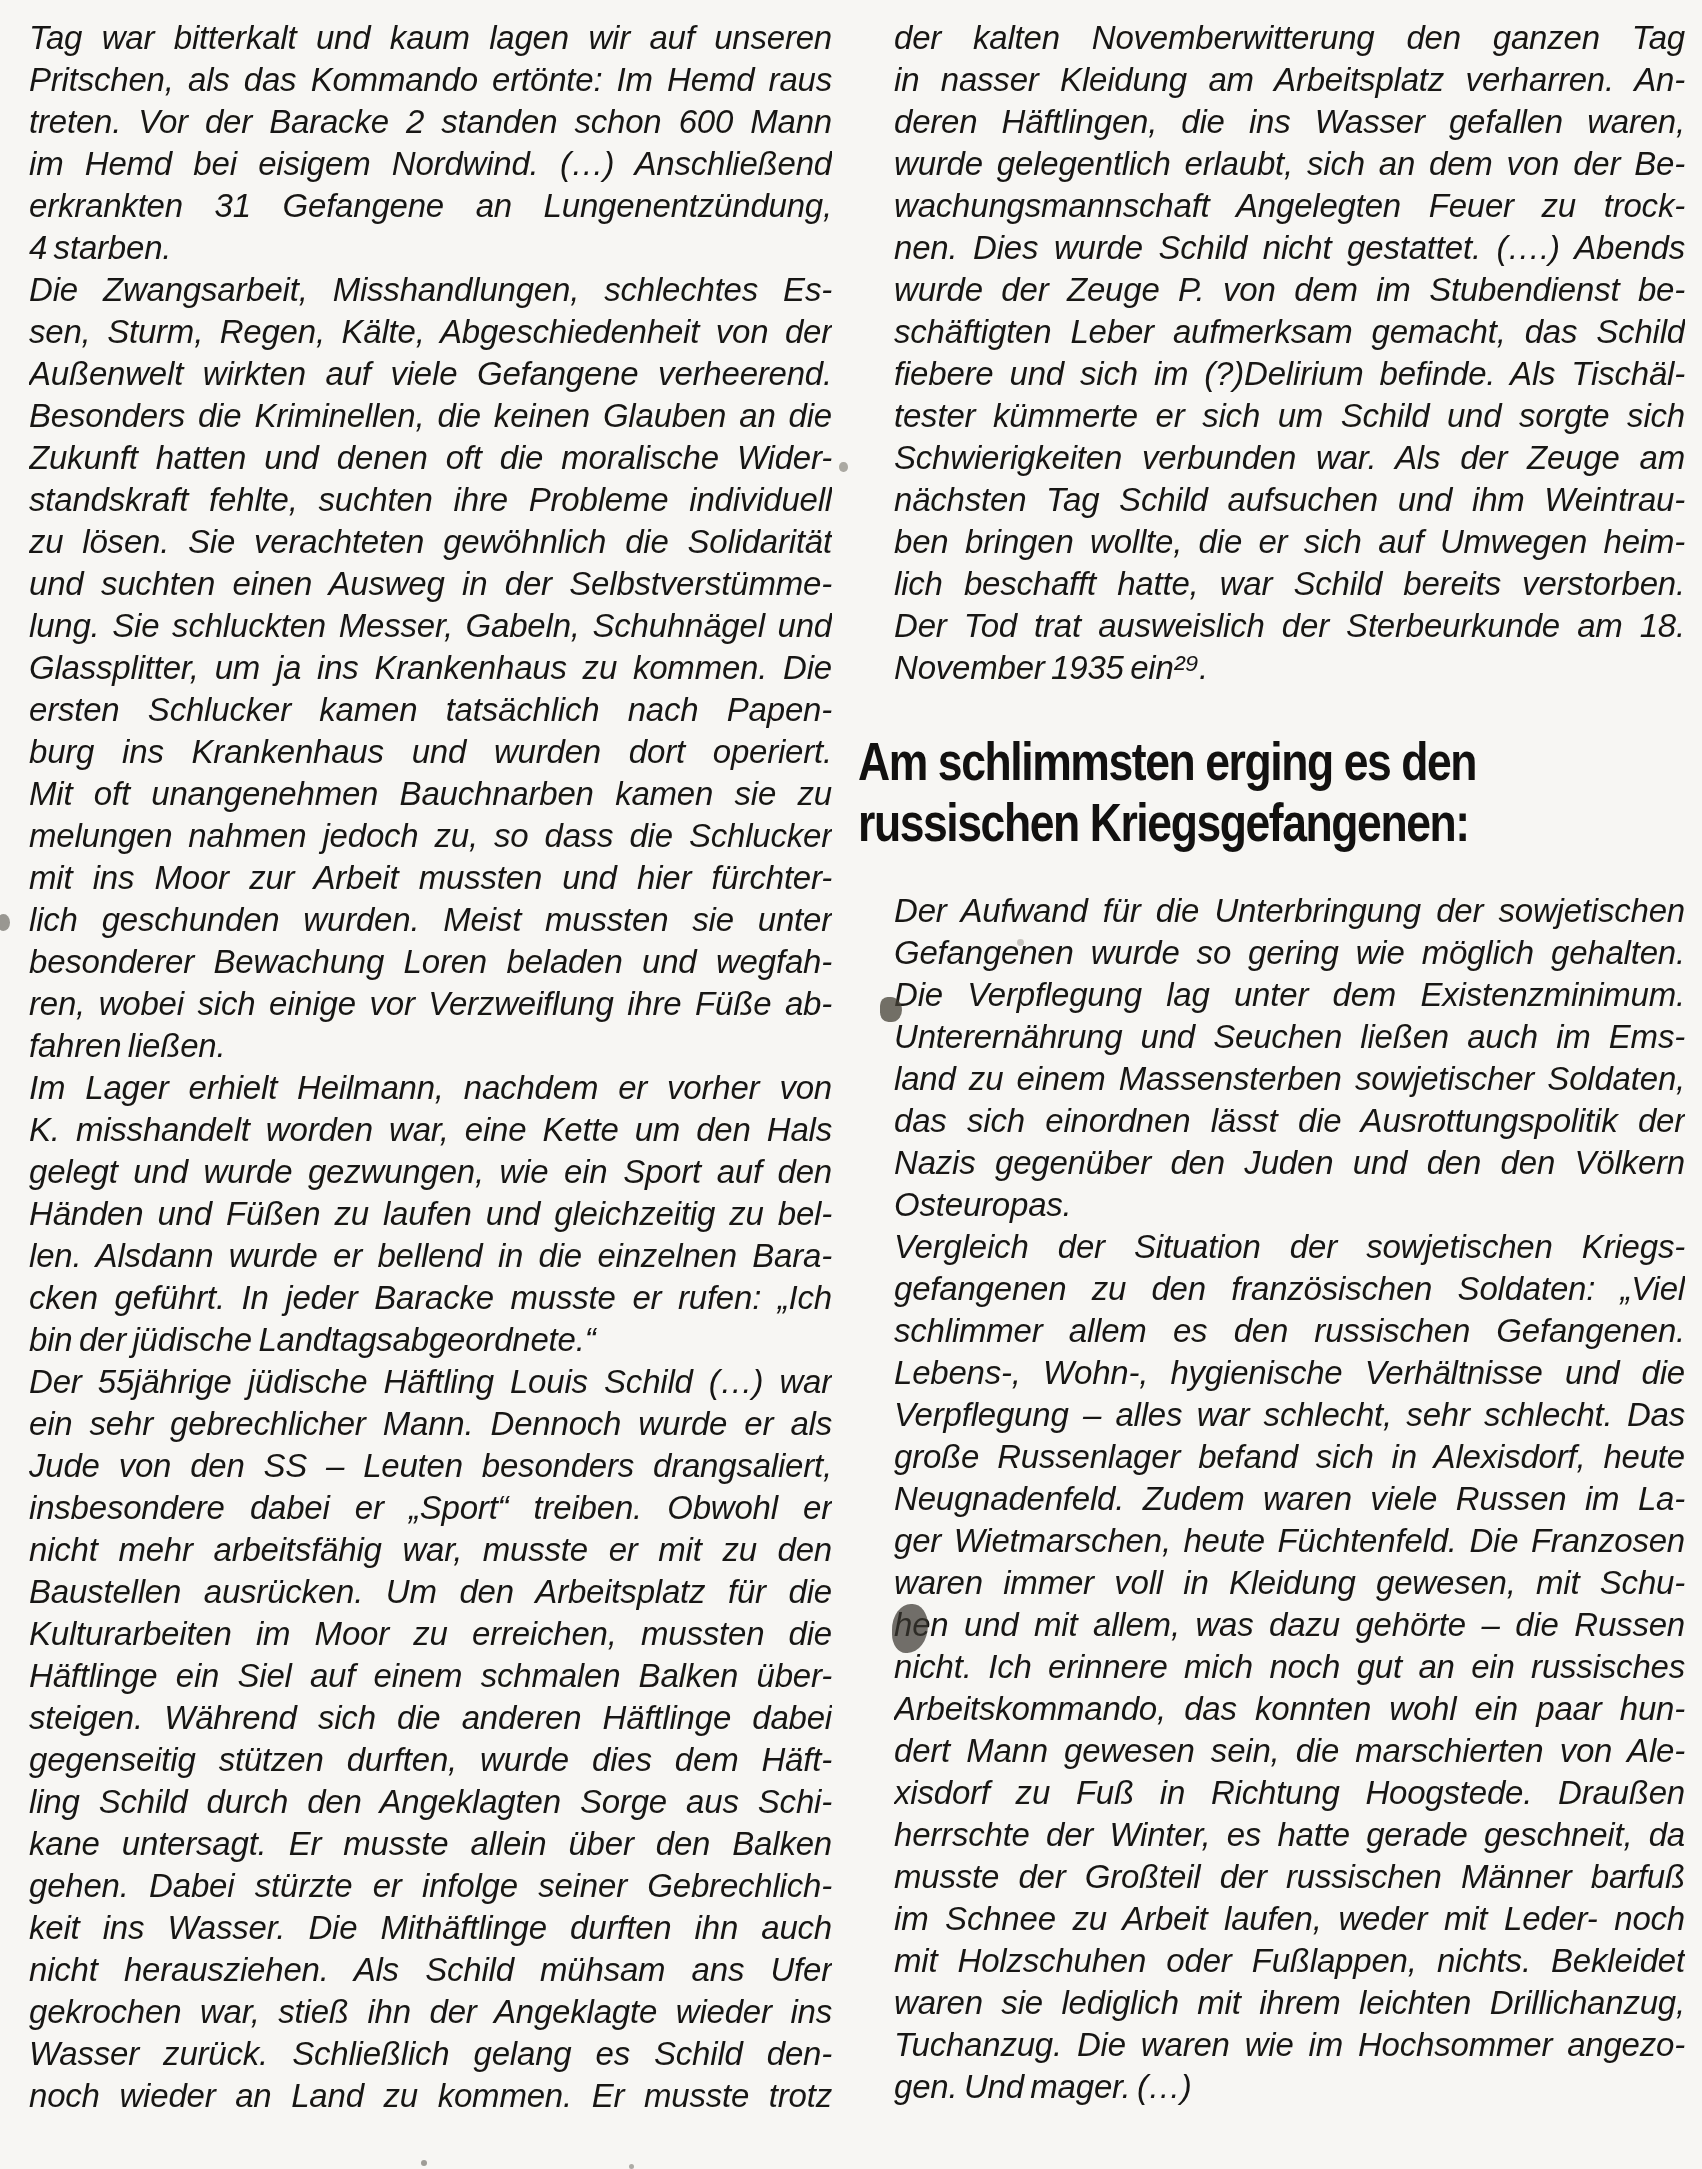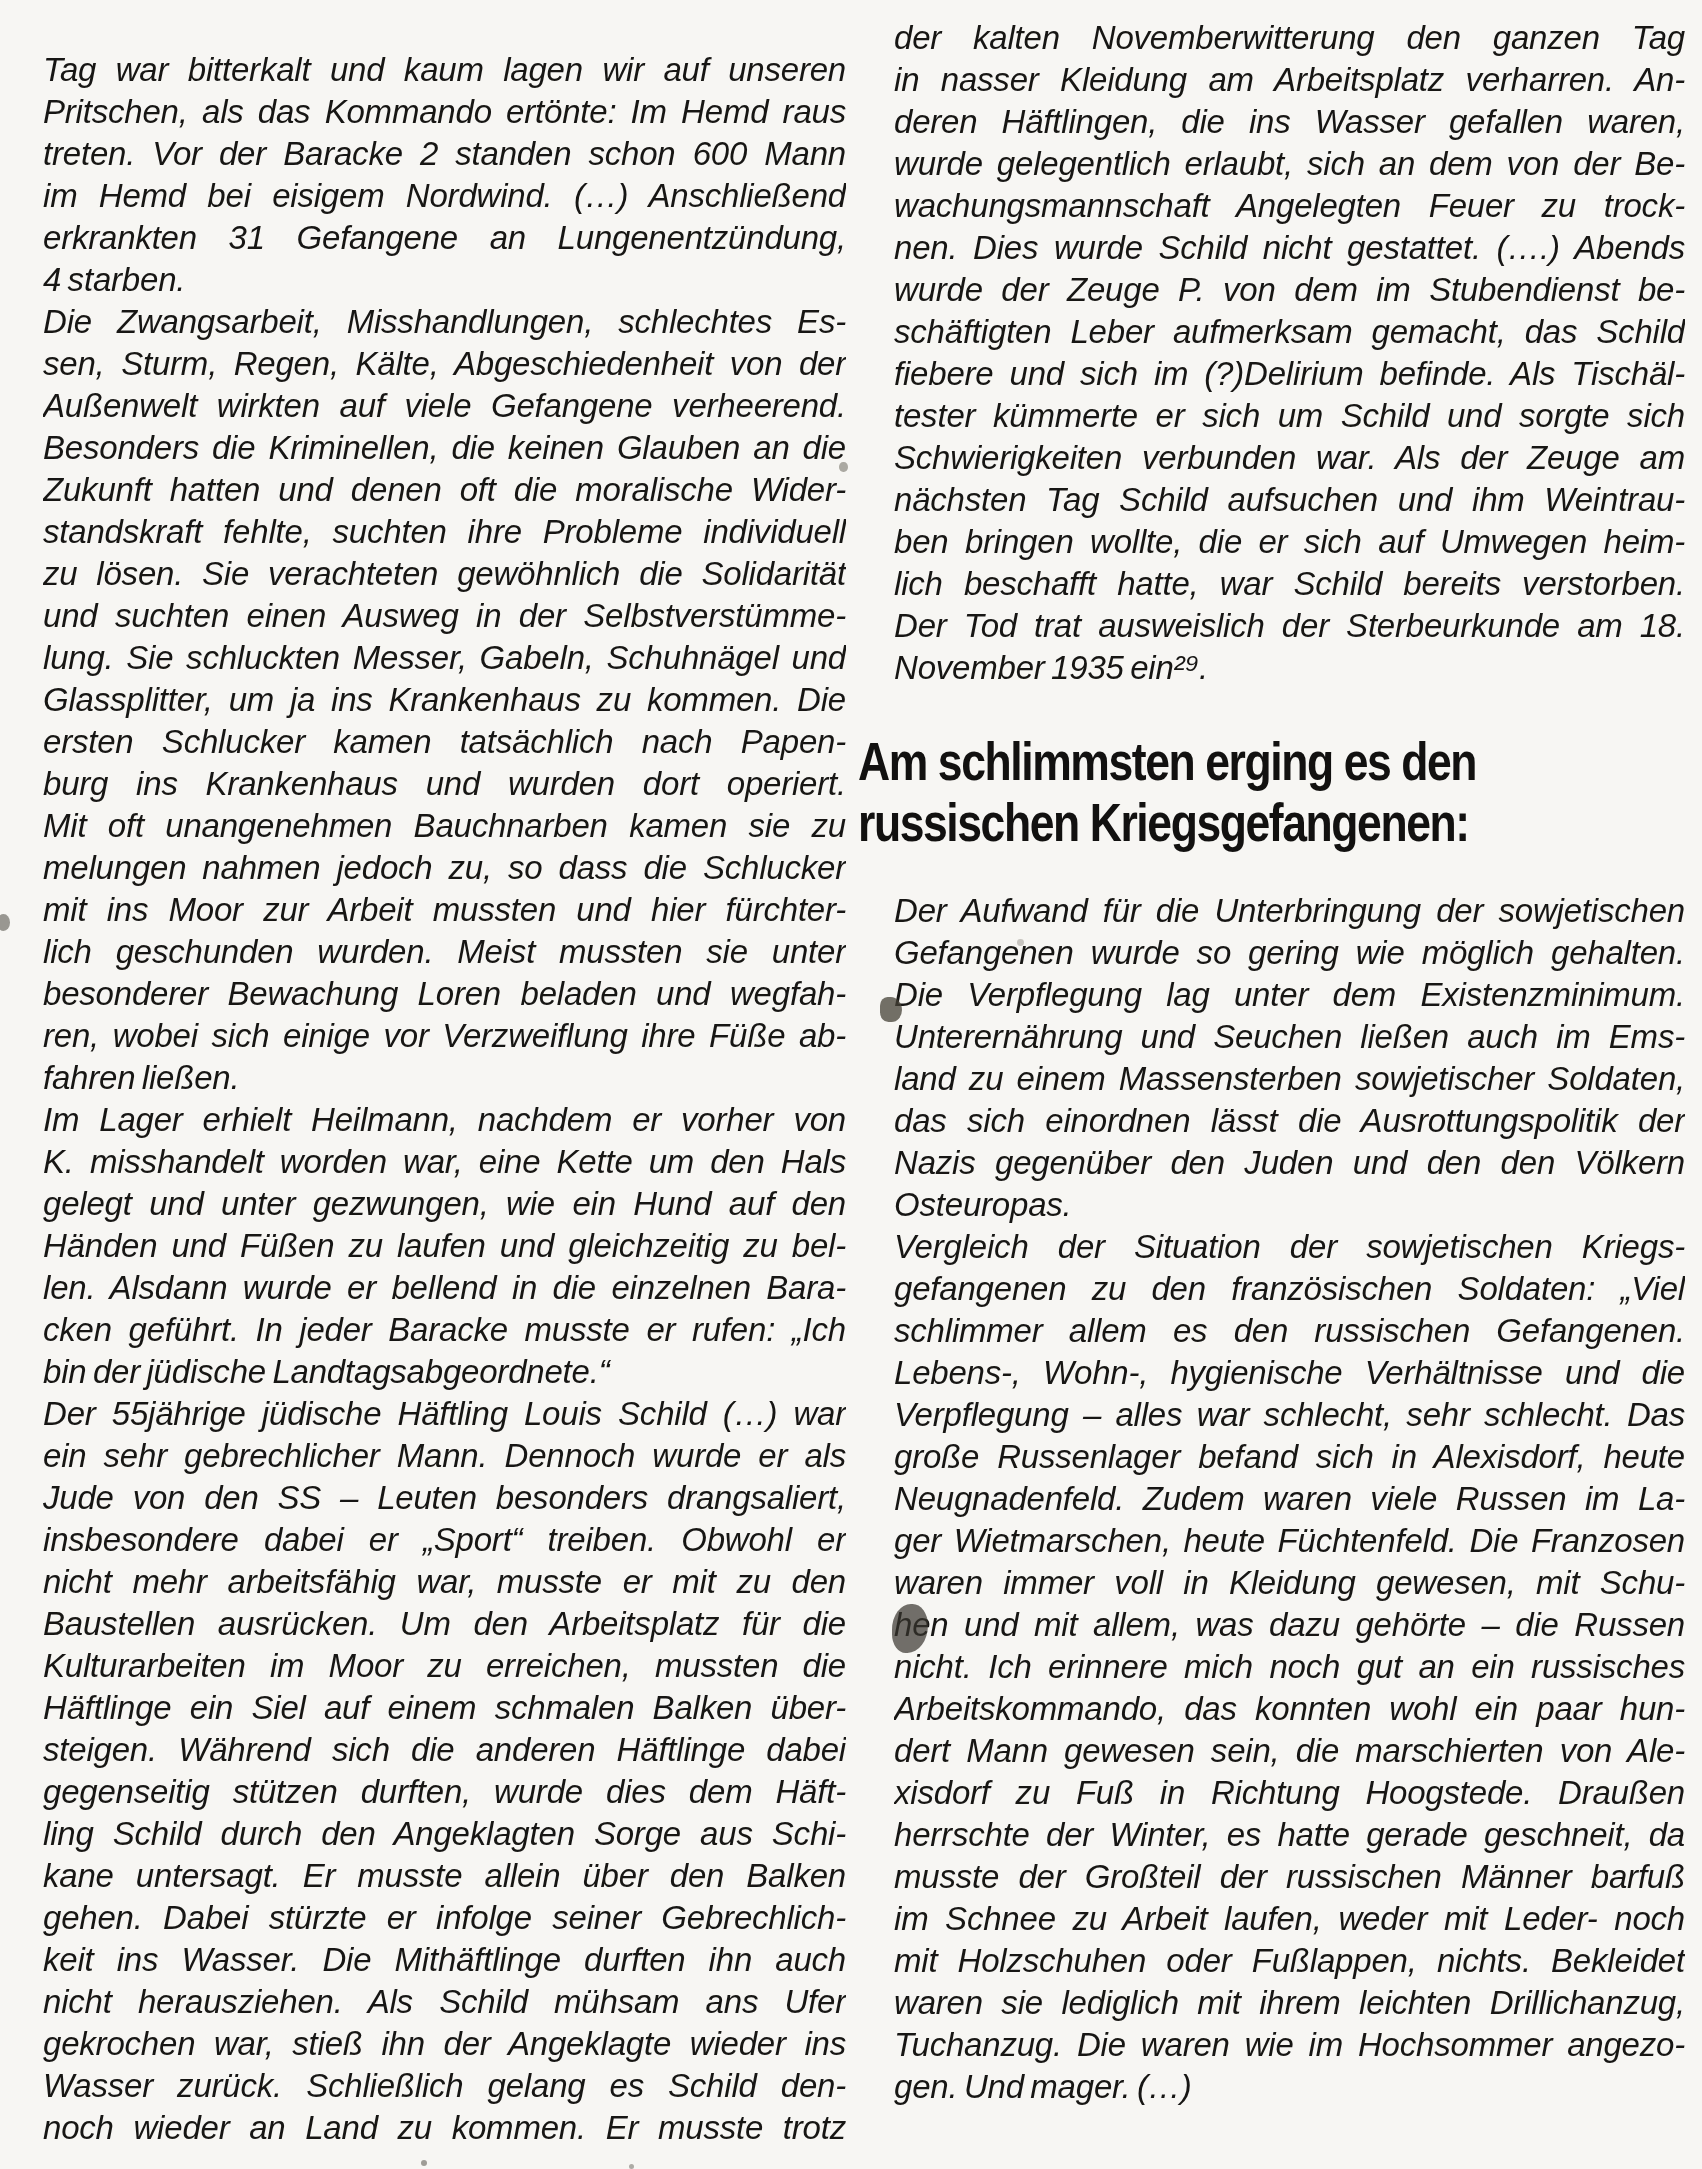--- a/index.html
+++ b/index.html
@@ -13,21 +13,21 @@
     height: 2170px;
     background: #f7f6f3;
     overflow: hidden;
     font-family: "Liberation Sans", sans-serif;
     color: #171614;
   }
   .col {
     position: absolute;
     top: 17px;
   }
-  .col-left  { left: 43px;  width: 803px; margin-top: 32px; }
+  .col-left  { left: 29px;  width: 803px; }
   .col-right { left: 858px; width: 827px; }
 
   .block { margin: 0; }
 
   .block.paragraph {
     font-style: italic;
     font-size: 33px;
     line-height: 42px;
     word-spacing: -2.5px;
     letter-spacing: -0.2px;
@@ -98,21 +98,21 @@
         <div class="line">melungen nahmen jedoch zu, so dass die Schlucker</div>
         <div class="line">mit ins Moor zur Arbeit mussten und hier fürchter-</div>
         <div class="line">lich geschunden wurden. Meist mussten sie unter</div>
         <div class="line">besonderer Bewachung Loren beladen und wegfah-</div>
         <div class="line">ren, wobei sich einige vor Verzweiflung ihre Füße ab-</div>
         <div class="line last">fahren ließen.</div>
       </div>
       <div class="block paragraph">
         <div class="line">Im Lager erhielt Heilmann, nachdem er vorher von</div>
         <div class="line">K. misshandelt worden war, eine Kette um den Hals</div>
-        <div class="line">gelegt und unter gezwungen, wie ein Hund auf den</div>
+        <div class="line">gelegt und wurde gezwungen, wie ein Sport auf den</div>
         <div class="line">Händen und Füßen zu laufen und gleichzeitig zu bel-</div>
         <div class="line">len. Alsdann wurde er bellend in die einzelnen Bara-</div>
         <div class="line">cken geführt. In jeder Baracke musste er rufen: „Ich</div>
         <div class="line last">bin der jüdische Landtagsabgeordnete.“</div>
       </div>
       <div class="block paragraph">
         <div class="line">Der 55jährige jüdische Häftling Louis Schild (…) war</div>
         <div class="line">ein sehr gebrechlicher Mann. Dennoch wurde er als</div>
         <div class="line">Jude von den SS – Leuten besonders drangsaliert,</div>
         <div class="line">insbesondere dabei er „Sport“ treiben. Obwohl er</div>

